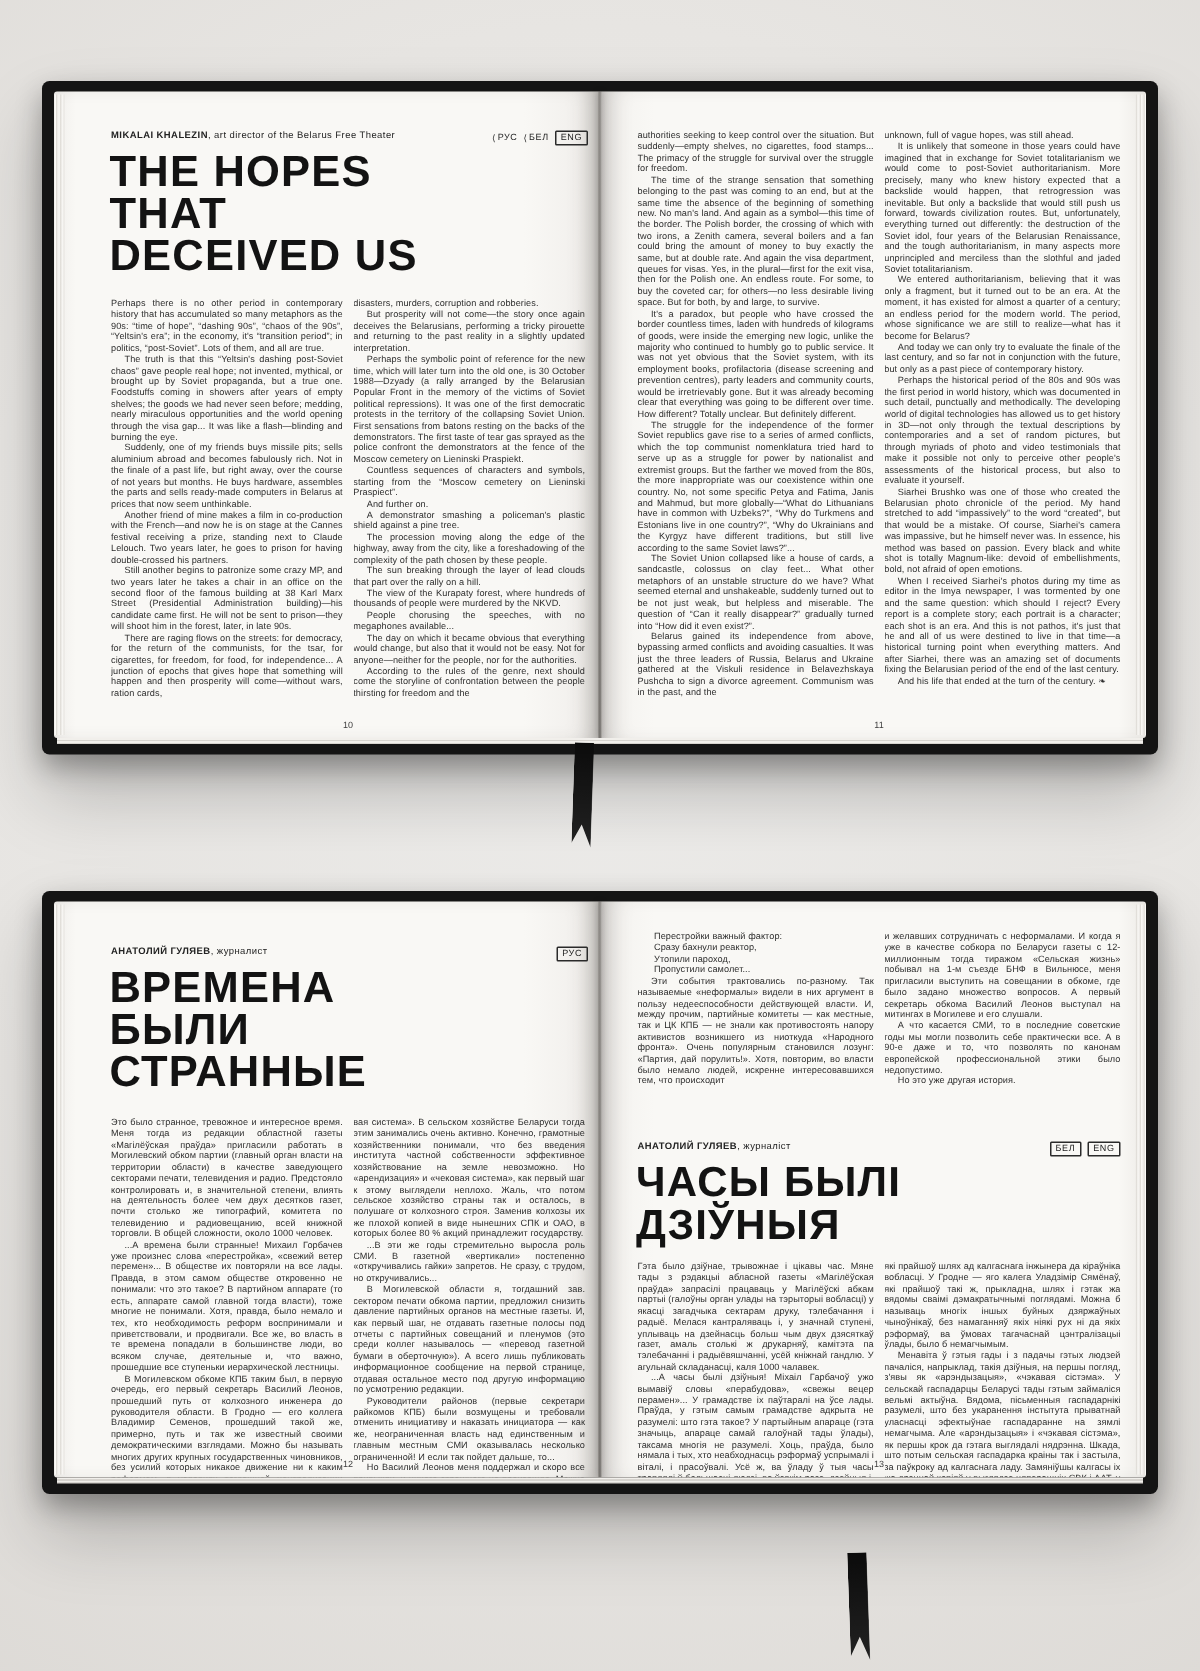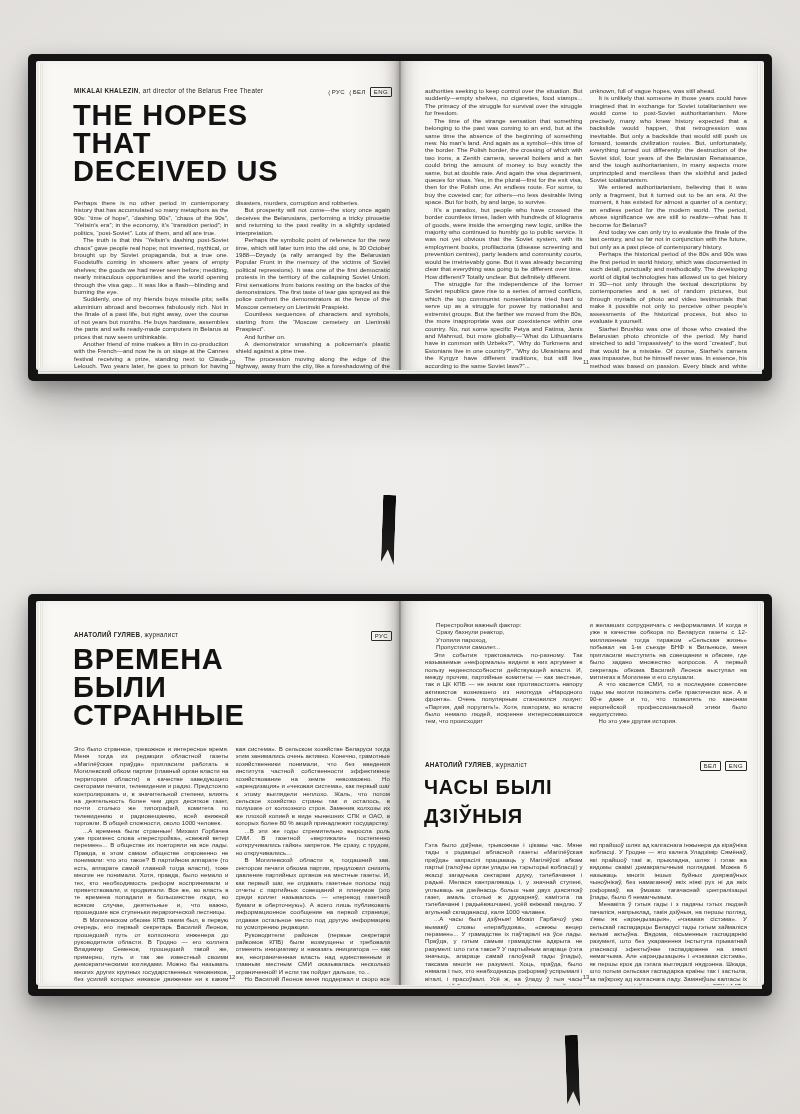--- a/index.html
+++ b/index.html
@@ -3,21 +3,21 @@
 <meta charset="utf-8">
 <style>
   html,body{margin:0;padding:0;}
   body{
     width:800px;height:1114px;overflow:hidden;position:relative;
     font-family:"Liberation Sans",sans-serif;
     background:radial-gradient(ellipse 120% 90% at 50% 42%, #eeedeb 0%, #e7e5e2 45%, #dcd9d5 82%, #ccc9c4 100%);
   }
   .book{position:absolute;left:28px;width:744px;background:#141414;border-radius:5px;
     box-shadow:0 8px 18px rgba(0,0,0,.30), 0 26px 48px rgba(0,0,0,.22);}
-  #book1{top:54px;height:327px;}
+  #book1{top:54px;height:449px;}
   #book2{top:594px;height:402px;}
   .spread{position:absolute;left:8px;right:8px;top:7px;bottom:11px;display:flex;}
   .bottom-edge{position:absolute;left:10px;right:10px;bottom:7px;height:4px;
     background:repeating-linear-gradient(0deg,#d7d4cf 0 1px,#f1efeb 1px 2px);}
   .page{flex:1;position:relative;overflow:hidden;}
   .page.left{border-radius:2px 0 0 2px;
     background:linear-gradient(to right,#f0eeeb 0%,#f9f8f5 4%,#f9f8f5 86%,#f2f0ed 96%,#e9e7e3 100%);
     box-shadow:inset -14px 0 16px -10px rgba(55,50,45,.38);}
   .page.right{border-radius:0 2px 2px 0;
     background:linear-gradient(to left,#edebe7 0%,#f9f8f5 5%,#f9f8f5 90%,#f3f1ee 100%);
@@ -53,21 +53,21 @@
   .c-b1l{top:138px;left:38px;right:10px;height:284px;}
   
   .c-b1r{top:26px;left:25px;right:17px;height:404px;}
   
   .hr-b2l{top:30px;left:38px;right:8px;}
   .t-b2l{top:44px;left:37px;}
   .c-b2l{top:144px;left:38px;right:10px;height:278px;}
   
   .c-b2rt{top:20px;left:25px;right:17px;height:138px;}
   .hr-b2r{top:160px;left:25px;right:17px;}
-  .t-b2r{top:172px;left:24px;font-size:20px;line-height:29px;}
+  .t-b2r{top:172px;left:24px;font-size:28px;line-height:29px;}
   .c-b2r{top:240px;left:25px;right:17px;height:190px;}
   .ribbon{position:absolute;width:13px;background:linear-gradient(to bottom,#0b0b0b,#222);
     filter:drop-shadow(3px 4px 3px rgba(0,0,0,.35));
     clip-path:polygon(0 0,100% 0,100% 100%,50% 78%,0 96%);}
   #ribbon1{left:382px;top:495px;height:70px;transform:rotate(2deg);}
   #ribbon2{left:566px;top:1035px;height:72px;transform:rotate(-2deg);}
 </style>
 </head>
 <body>
 

